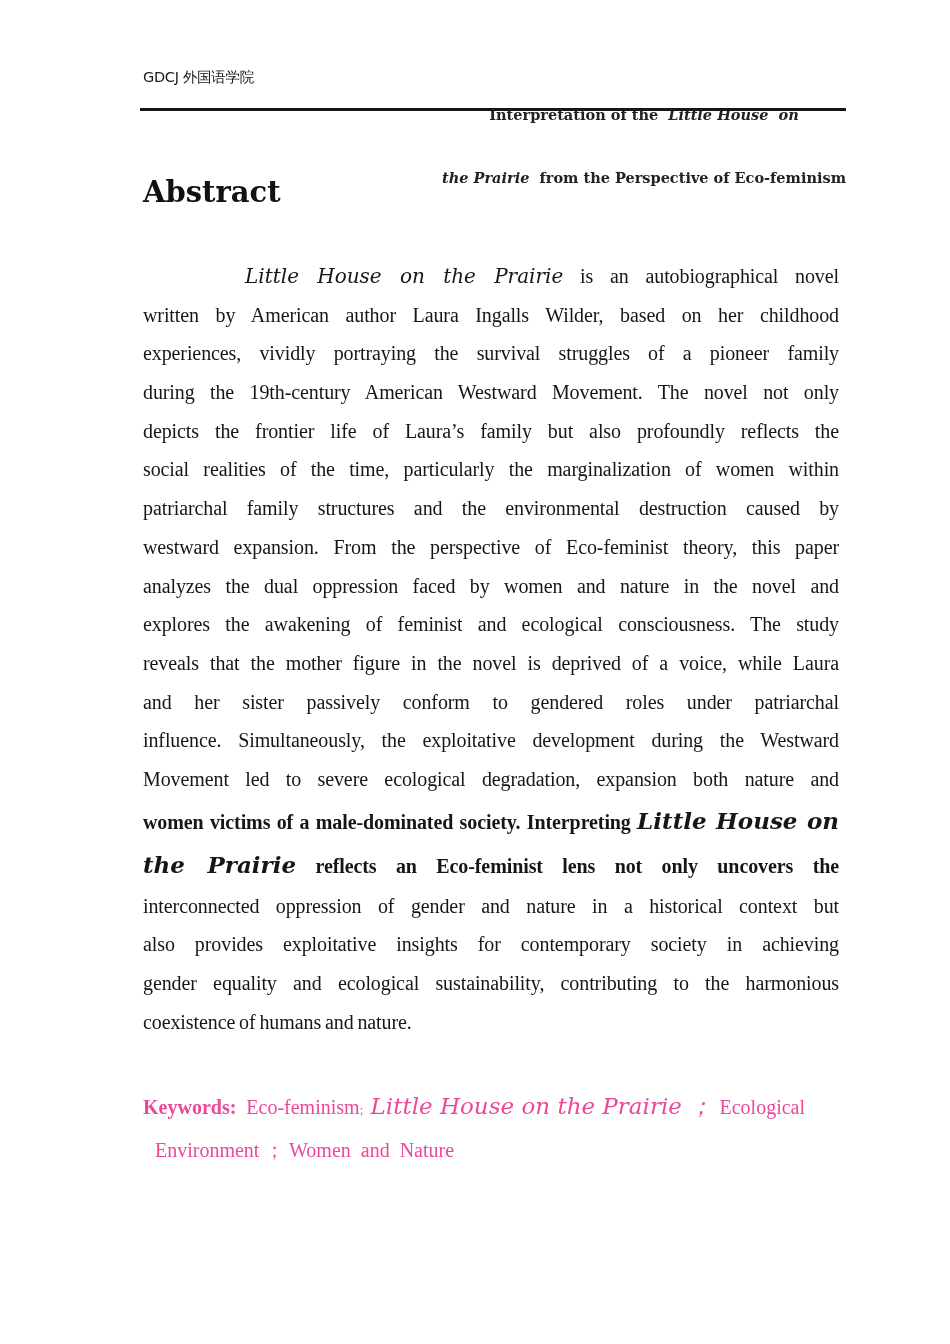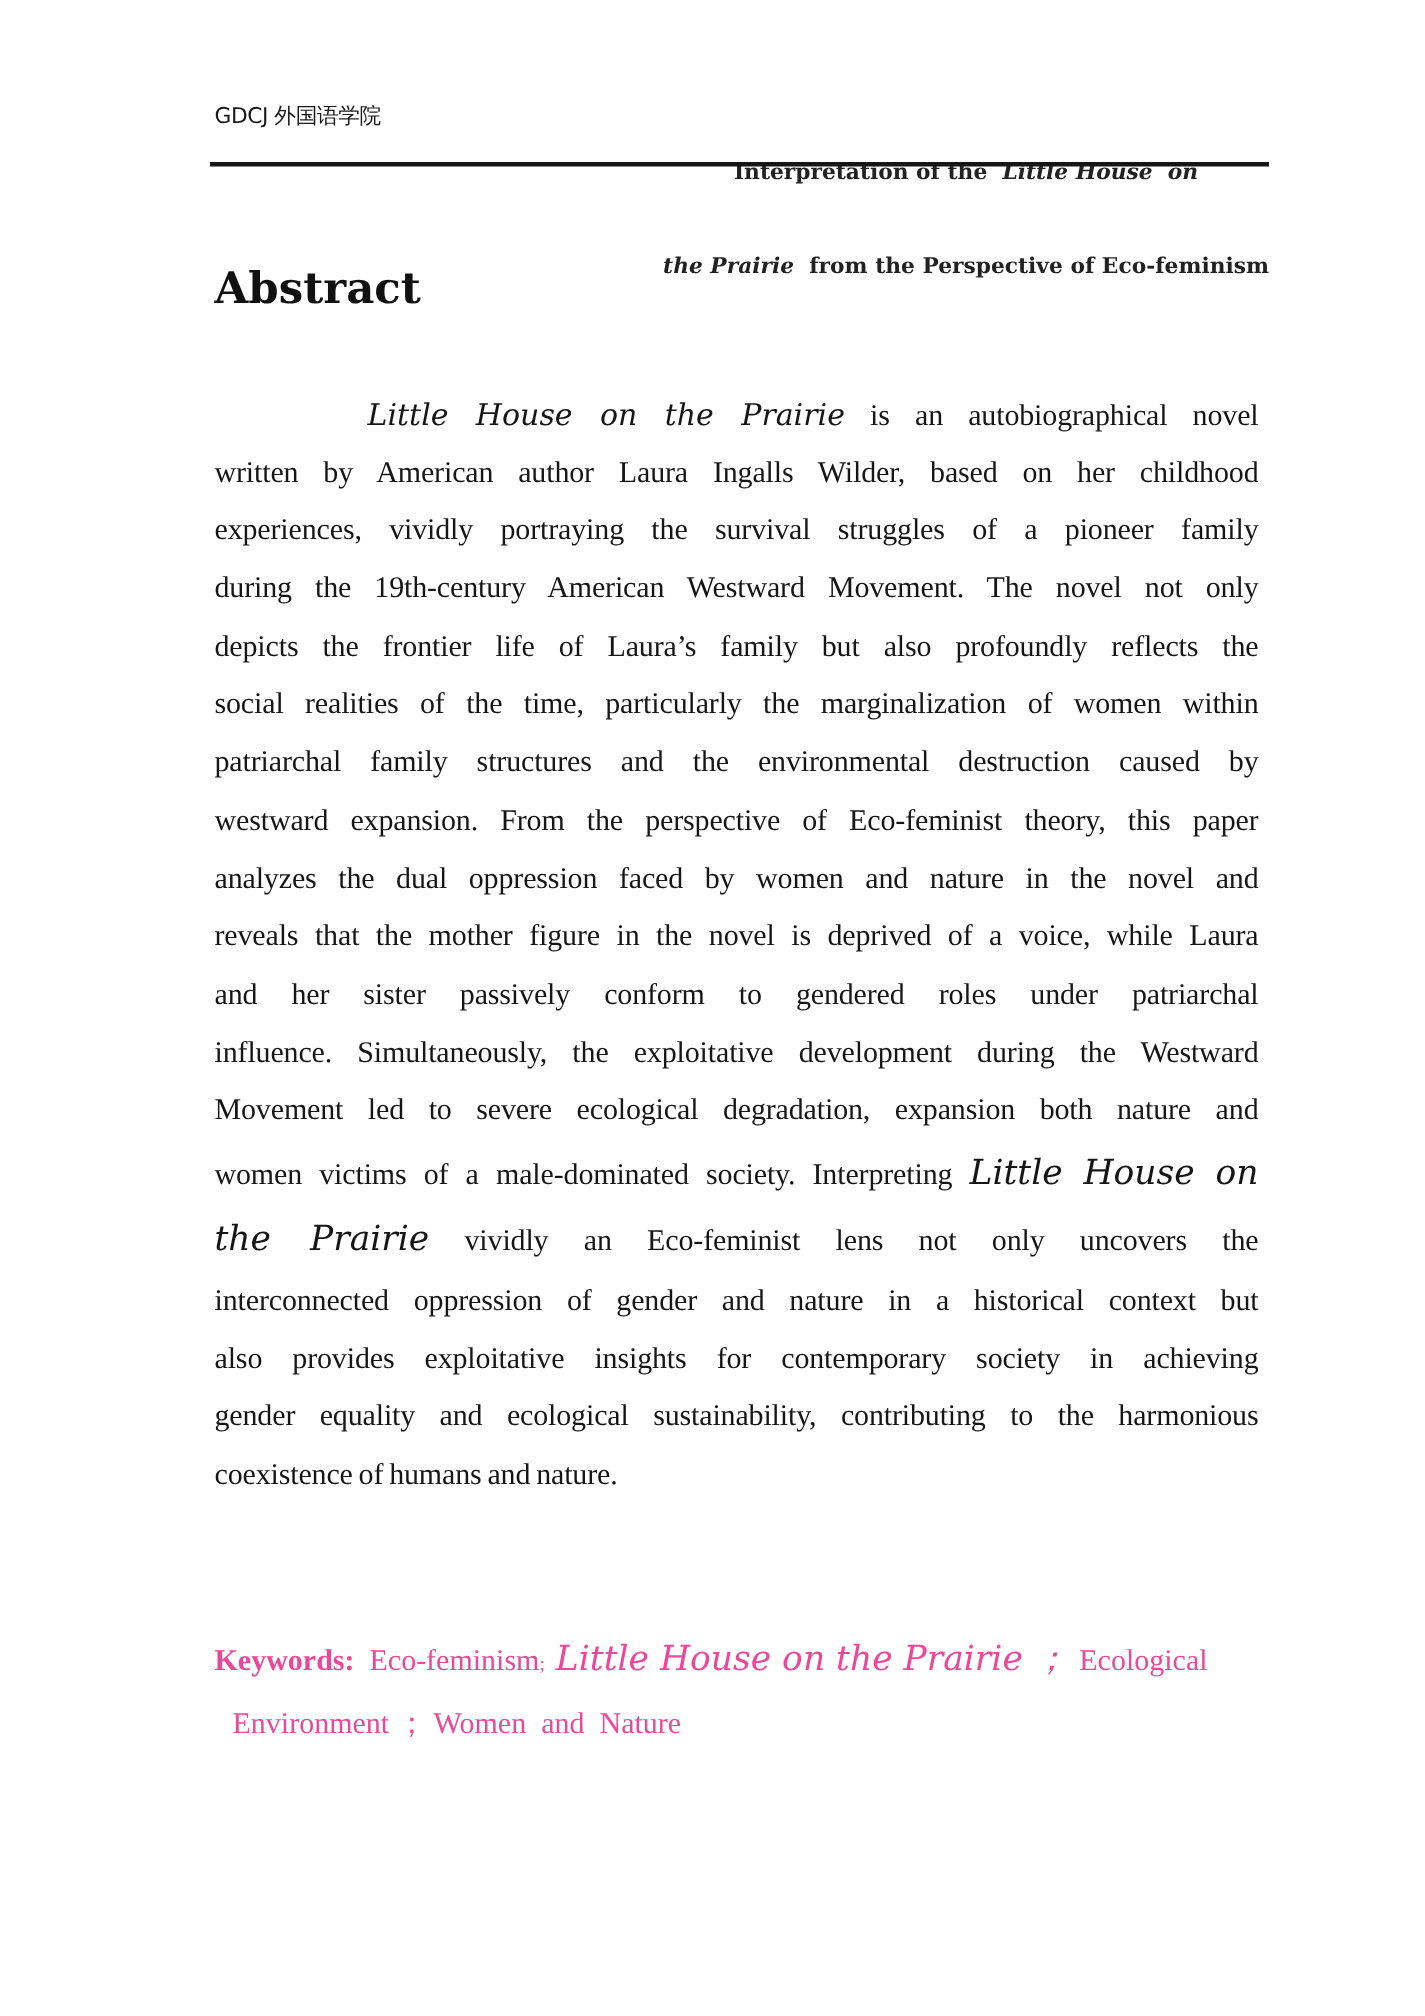--- a/index.html
+++ b/index.html
@@ -20,21 +20,21 @@
   .abs-title{position:absolute;left:143px;top:175px;width:696px;text-align:left;
              font-family:"DejaVu Serif",serif;font-weight:bold;font-size:29px;color:#111;}
 
   
   .paragraph{position:absolute;left:143px;top:257px;width:696px;font-size:20px;
              word-spacing:-1px;letter-spacing:-0.1px;}
   .line{height:38.7px;line-height:38.7px;overflow:hidden;text-align:left;}
   .line.j{text-align:justify;}
   .line.j::after{content:"";display:inline-block;width:100%;height:0;}
   .line.ind{text-indent:102px;}
-  .line.tall{height:44px;line-height:44px;}
+  .line.tall{height:44px;line-height:44px;font-weight:bold;}
   .book{font-family:"DejaVu Serif",serif;font-style:italic;letter-spacing:0;}
   .book.big{font-size:23px;}
 
   
   .keywords{position:absolute;left:143px;top:1086px;width:700px;font-size:20px;color:#ec4899;}
   .kw-line{line-height:40px;white-space:pre-wrap;}
   .kw-label{font-weight:bold;}
   .kw-small{font-size:13px;}
   .kw-book{font-family:"DejaVu Serif",serif;font-style:italic;font-size:23px;}
   .kw-line2{padding-left:12px;line-height:40px;white-space:pre-wrap;}
@@ -59,26 +59,27 @@
   <div class="paragraph" id="paragraph">
       <div class="line j ind"><span class="book">Little House on the Prairie</span><span>  is an autobiographical novel</span></div>
       <div class="line j"><span>written by American author Laura Ingalls Wilder, based on her childhood</span></div>
       <div class="line j"><span>experiences, vividly portraying the survival struggles of a pioneer family</span></div>
       <div class="line j"><span>during the 19th-century American Westward Movement. The novel not only</span></div>
       <div class="line j"><span>depicts the frontier life of Laura’s family but also profoundly reflects the</span></div>
       <div class="line j"><span>social realities of the time, particularly the marginalization of women within</span></div>
       <div class="line j"><span>patriarchal family structures and the environmental destruction caused by</span></div>
       <div class="line j"><span>westward expansion. From the perspective of Eco-feminist theory, this paper</span></div>
       <div class="line j"><span>analyzes the dual oppression faced by women and nature in the novel and</span></div>
+      <div class="line j"><span>explores the awakening of feminist and ecological consciousness. The study</span></div>
       <div class="line j"><span>reveals that the mother figure in the novel is deprived of a voice, while Laura</span></div>
       <div class="line j"><span>and her sister passively conform to gendered roles under patriarchal</span></div>
       <div class="line j"><span>influence. Simultaneously, the exploitative development during the Westward</span></div>
       <div class="line j"><span>Movement led to severe ecological degradation, expansion both nature and</span></div>
       <div class="line j tall"><span>women victims of a male-dominated society. Interpreting </span><span class="book big">Little House on</span></div>
-      <div class="line j tall"><span class="book big">the Prairie</span><span> vividly an Eco-feminist lens not only uncovers the</span></div>
+      <div class="line j tall"><span class="book big">the Prairie</span><span> reflects an Eco-feminist lens not only uncovers the</span></div>
       <div class="line j"><span>interconnected oppression of gender and nature in a historical context but</span></div>
       <div class="line j"><span>also provides exploitative insights for contemporary society in achieving</span></div>
       <div class="line j"><span>gender equality and ecological sustainability, contributing to the harmonious</span></div>
       <div class="line"><span>coexistence of humans and nature.</span></div>
     </div>
 
   <div class="keywords">
     <div class="kw-line"><span class="kw-label">Keywords:</span><span>  Eco-feminism</span><span class="kw-small">;</span><span class="kw-book"> Little House on the Prairie</span><span class="kw-book"> ； </span><span>Ecological</span></div>
     <div class="kw-line2">Environment ； Women  and  Nature</div>
   </div>

